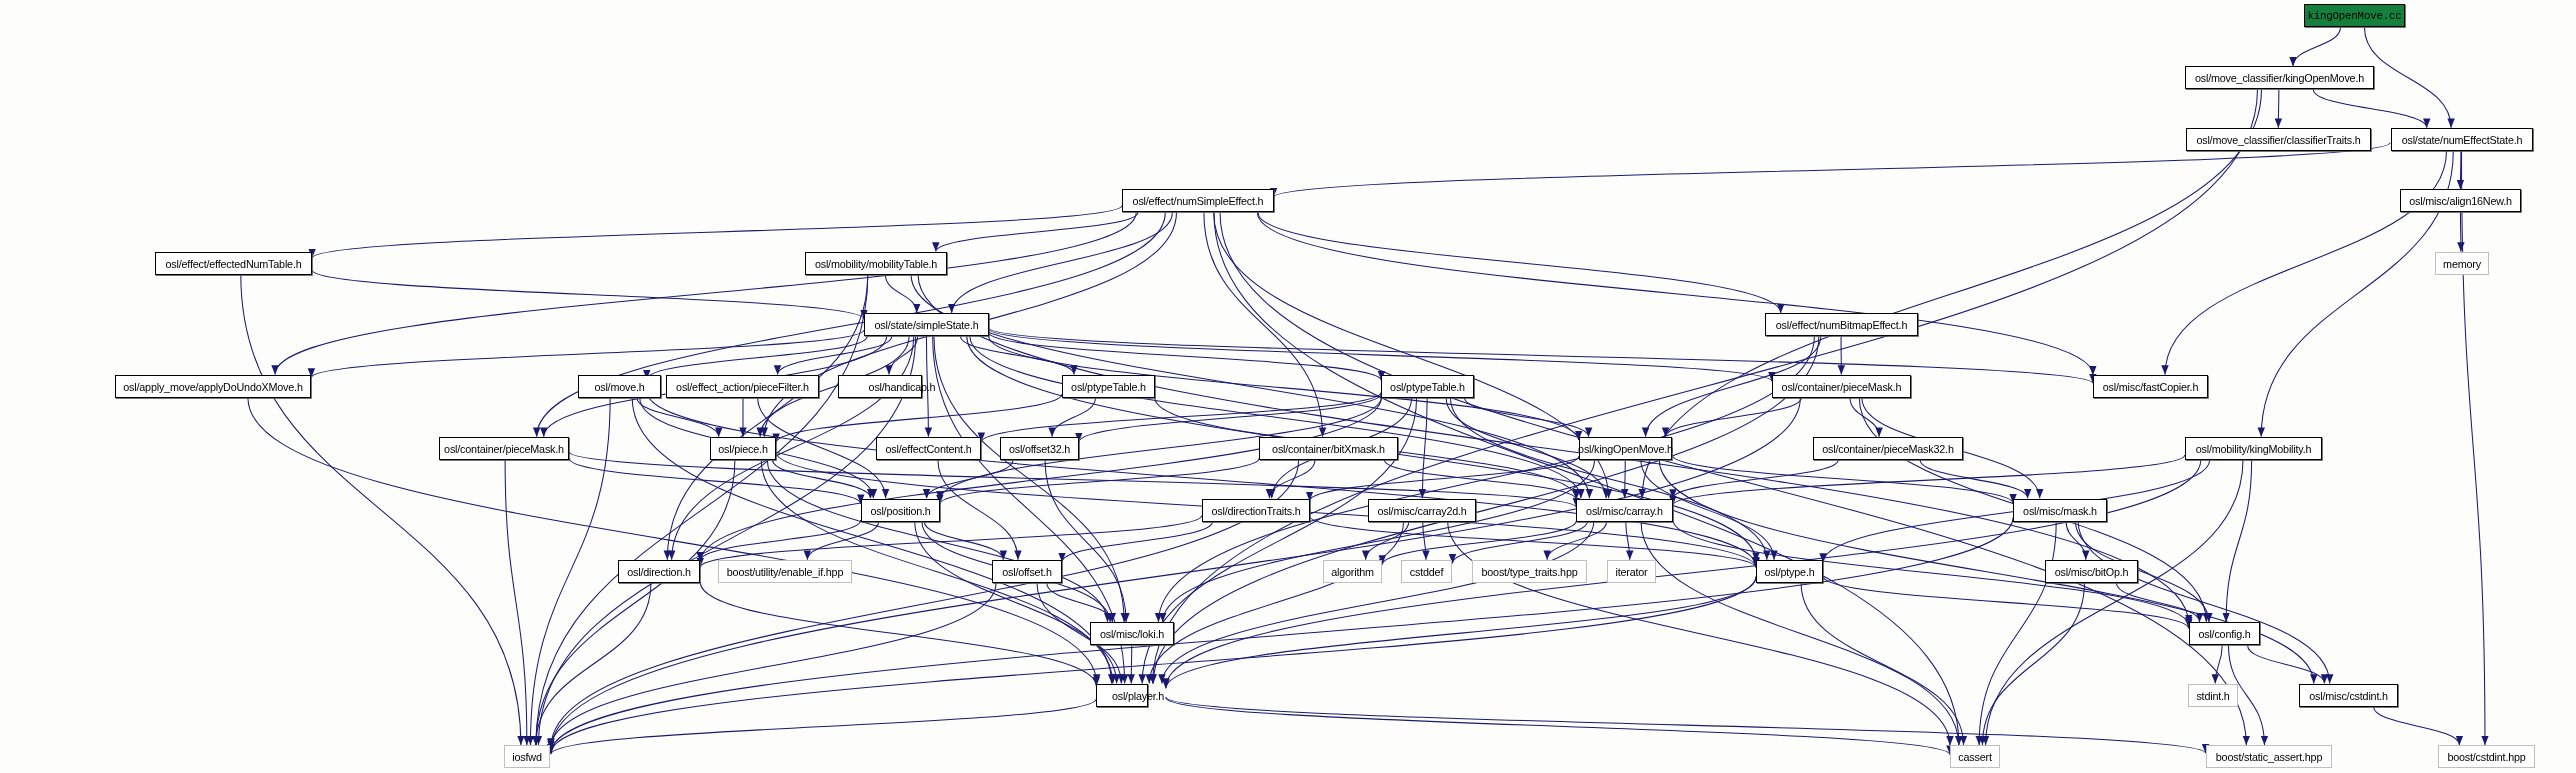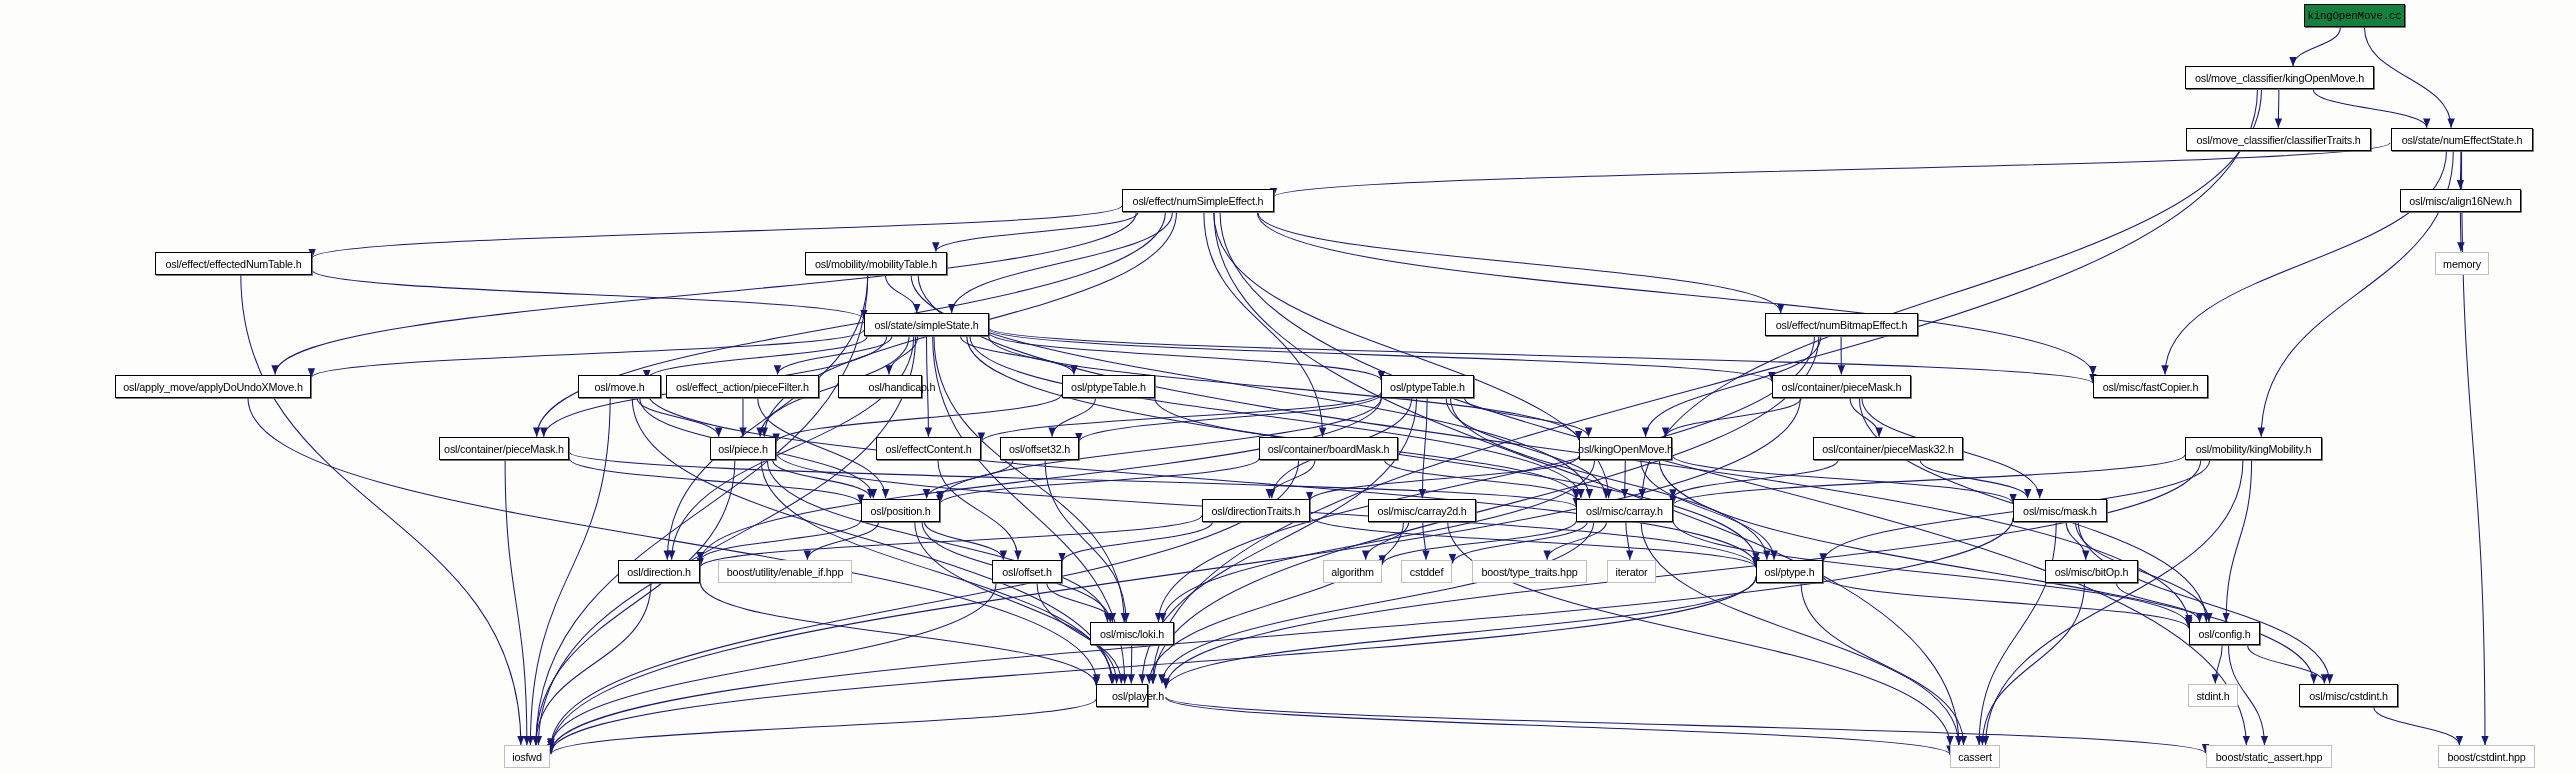--- a/index.html
+++ b/index.html
@@ -190,21 +190,21 @@
       <div class="node" style="left: 666px; top: 375px; width: 153px;">osl/effect_action/pieceFilter.h</div>
       <div class="node" style="left: 838px; top: 375px; width: 84px; padding-left: 44px;">osl/handicap.h</div>
       <div class="node" style="left: 1062px; top: 375px; width: 93px;">osl/ptypeTable.h</div>
       <div class="node" style="left: 1381px; top: 375px; width: 93px;">osl/ptypeTable.h</div>
       <div class="node" style="left: 1772px; top: 375px; width: 139px;">osl/container/pieceMask.h</div>
       <div class="node" style="left: 2093px; top: 375px; width: 115px;">osl/misc/fastCopier.h</div>
       <div class="node" style="left: 439px; top: 437px; width: 130px;">osl/container/pieceMask.h</div>
       <div class="node" style="left: 710px; top: 437px; width: 66px;">osl/piece.h</div>
       <div class="node" style="left: 876px; top: 437px; width: 105px;">osl/effectContent.h</div>
       <div class="node" style="left: 1000px; top: 437px; width: 79px;">osl/offset32.h</div>
-      <div class="node" style="left: 1259px; top: 437px; width: 139px;">osl/container/boardMask.h</div>
+      <div class="node" style="left: 1259px; top: 437px; width: 139px;">osl/container/bitXmask.h</div>
       <div class="node" style="left: 1579px; top: 437px; width: 93px;">osl/kingOpenMove.h</div>
       <div class="node" style="left: 1813px; top: 437px; width: 150px;">osl/container/pieceMask32.h</div>
       <div class="node" style="left: 2185px; top: 437px; width: 137px;">osl/mobility/kingMobility.h</div>
       <div class="node" style="left: 861px; top: 499px; width: 79px;">osl/position.h</div>
       <div class="node" style="left: 1202px; top: 499px; width: 108px;">osl/directionTraits.h</div>
       <div class="node" style="left: 1368px; top: 499px; width: 108px;">osl/misc/carray2d.h</div>
       <div class="node" style="left: 1576px; top: 499px; width: 97px;">osl/misc/carray.h</div>
       <div class="node" style="left: 2013px; top: 499px; width: 94px;">osl/misc/mask.h</div>
       <div class="node" style="left: 618px; top: 560px; width: 82px;">osl/direction.h</div>
       <div class="node ext" style="left: 718px; top: 560px; width: 134px;">boost/utility/enable_if.hpp</div>

